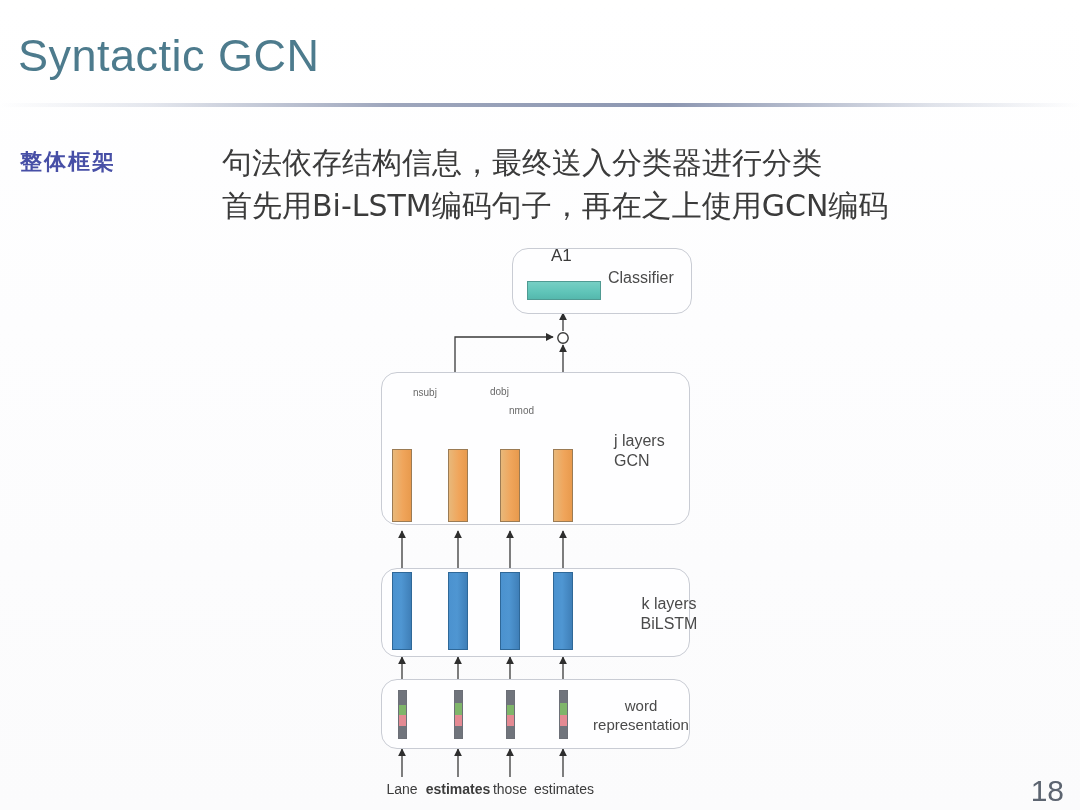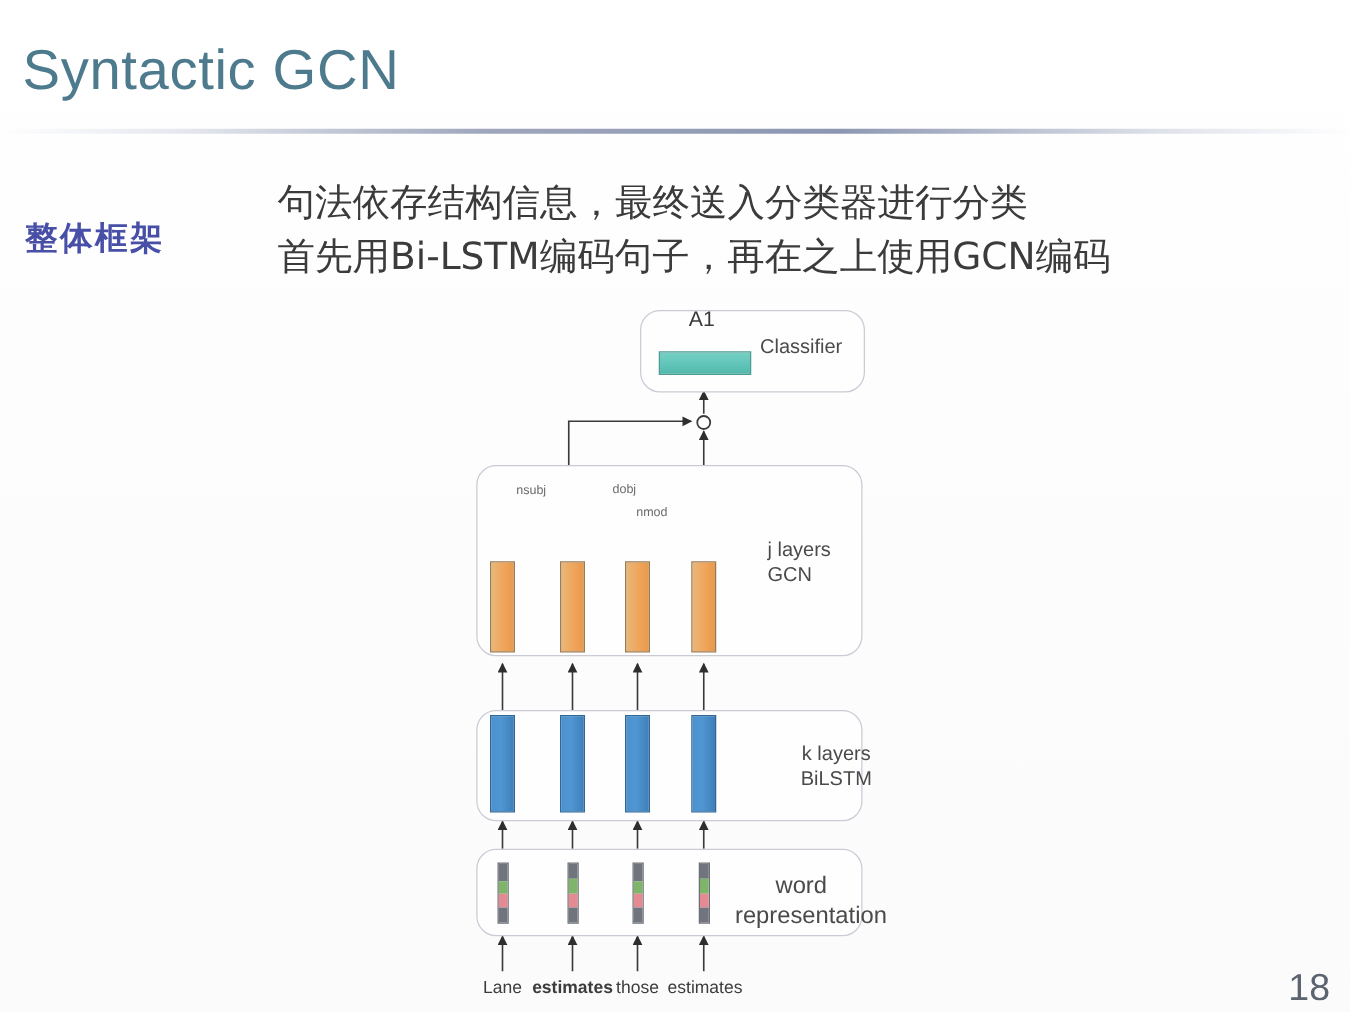--- a/index.html
+++ b/index.html
@@ -40,26 +40,25 @@
        rgba(134,145,173,0.95) 62%,
        rgba(175,183,202,0.4) 86%,
        rgba(255,255,255,0) 100%);
   }
 
   
   #body-label {
     position: absolute;
     left: 20px;
     top: 147px;
-    font-size: 26px;
+    font-size: 22px;
     font-weight: bold;
     color: #474fa6;
     letter-spacing: 2px;
     font-family: "DejaVu Sans", "Liberation Sans", sans-serif;
-    margin-top: 26px;
   }
   #body-text {
     position: absolute;
     left: 222px;
     top: 142px;
     width: 800px;
     font-size: 30px;
     line-height: 1.42;
     color: #3b3b3b;
     font-family: "DejaVu Sans", "Liberation Sans", sans-serif;
@@ -292,21 +291,21 @@
       <i class="seg-green" style="height:22%;"></i>
       <i class="seg-pink" style="height:22%;"></i>
       <i class="seg-gray" style="height:26%;"></i>
     </div>
     <div class="bar-word" style="left:559px; top:690px; height:49px;">
       <i class="seg-gray" style="height:26%;"></i>
       <i class="seg-green" style="height:26%;"></i>
       <i class="seg-pink" style="height:22%;"></i>
       <i class="seg-gray" style="height:26%;"></i>
     </div>
-    <div class="fig-label" style="left:588px; top:697px; width:106px; text-align:center; font-size:19px;">
+    <div class="fig-label" style="left:588px; top:697px; width:106px; text-align:center; font-size:15px;">
       <div>word</div>
       <div>representation</div>
     </div>
 
     <div class="word-label" style="left:378px; top:781px; width:48px;">Lane</div>
     <div class="word-label bold" style="left:424px; top:781px; width:68px;">estimates</div>
     <div class="word-label" style="left:486px; top:781px; width:48px;">those</div>
     <div class="word-label" style="left:531px; top:781px; width:66px;">estimates</div>
   </div>
 

